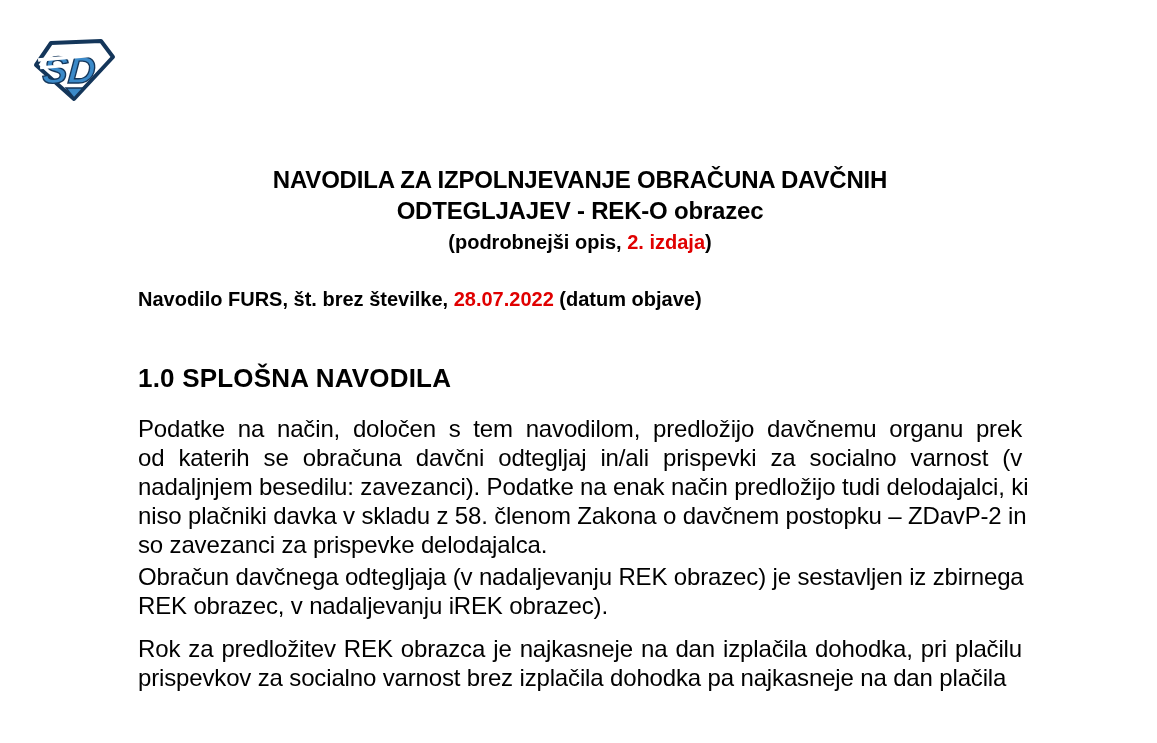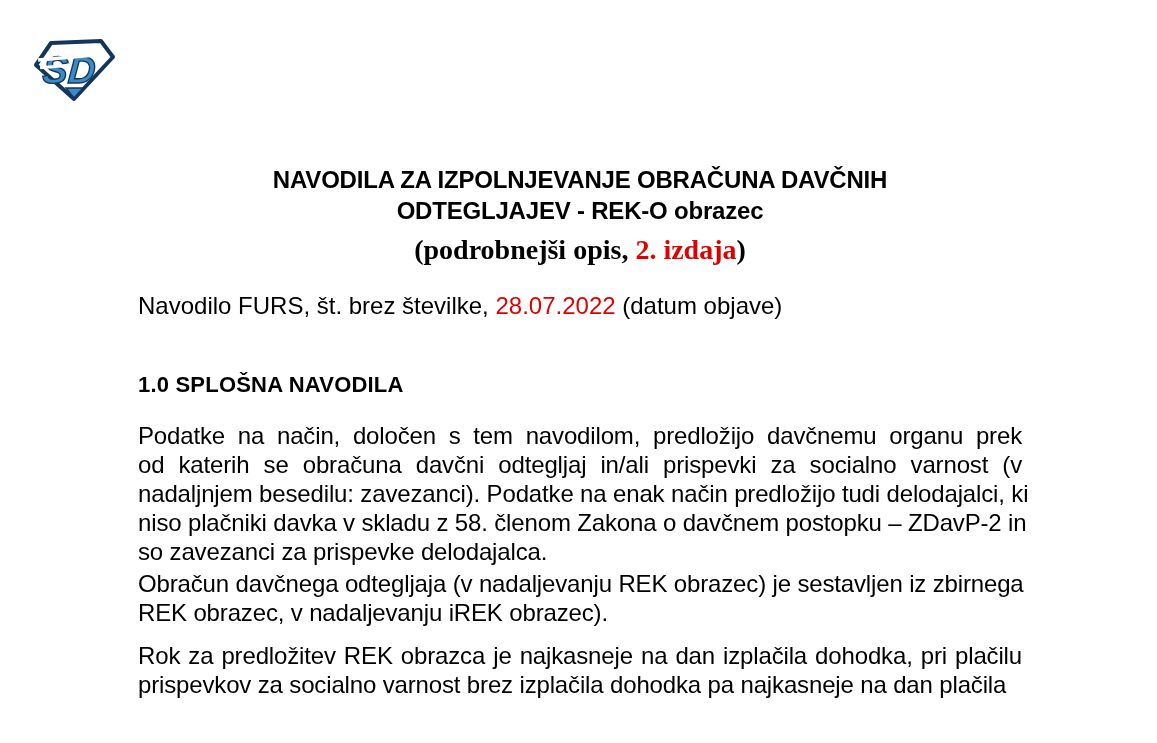--- a/index.html
+++ b/index.html
@@ -30,35 +30,34 @@
     margin-top: 164px;
     text-align: center;
     font-weight: bold;
   }
   .title-line {
     font-size: 24px;
     line-height: 31px;
     letter-spacing: -0.2px;
   }
   .subtitle {
-    font-size: 28px;
+    font-size: 20px;
     line-height: 27px;
-    margin-top: 10px;
-    font-family: Liberation Serif, serif;
+    margin-top: 3px;
   }
   .red { color: #e00000; }
   .doc-ref {
     margin-top: 31px;
-    font-size: 24px;
-    font-weight: normal;
+    font-size: 20px;
+    font-weight: bold;
     line-height: 24px;
   }
   .section-heading {
     margin-top: 54px;
-    font-size: 22px;
+    font-size: 26px;
     font-weight: bold;
     line-height: 26px;
     letter-spacing: 0.2px;
   }
   .para {
     font-size: 24px;
     line-height: 29px;
     letter-spacing: -0.15px;
   }
   .para-1 { margin-top: 23px; }

